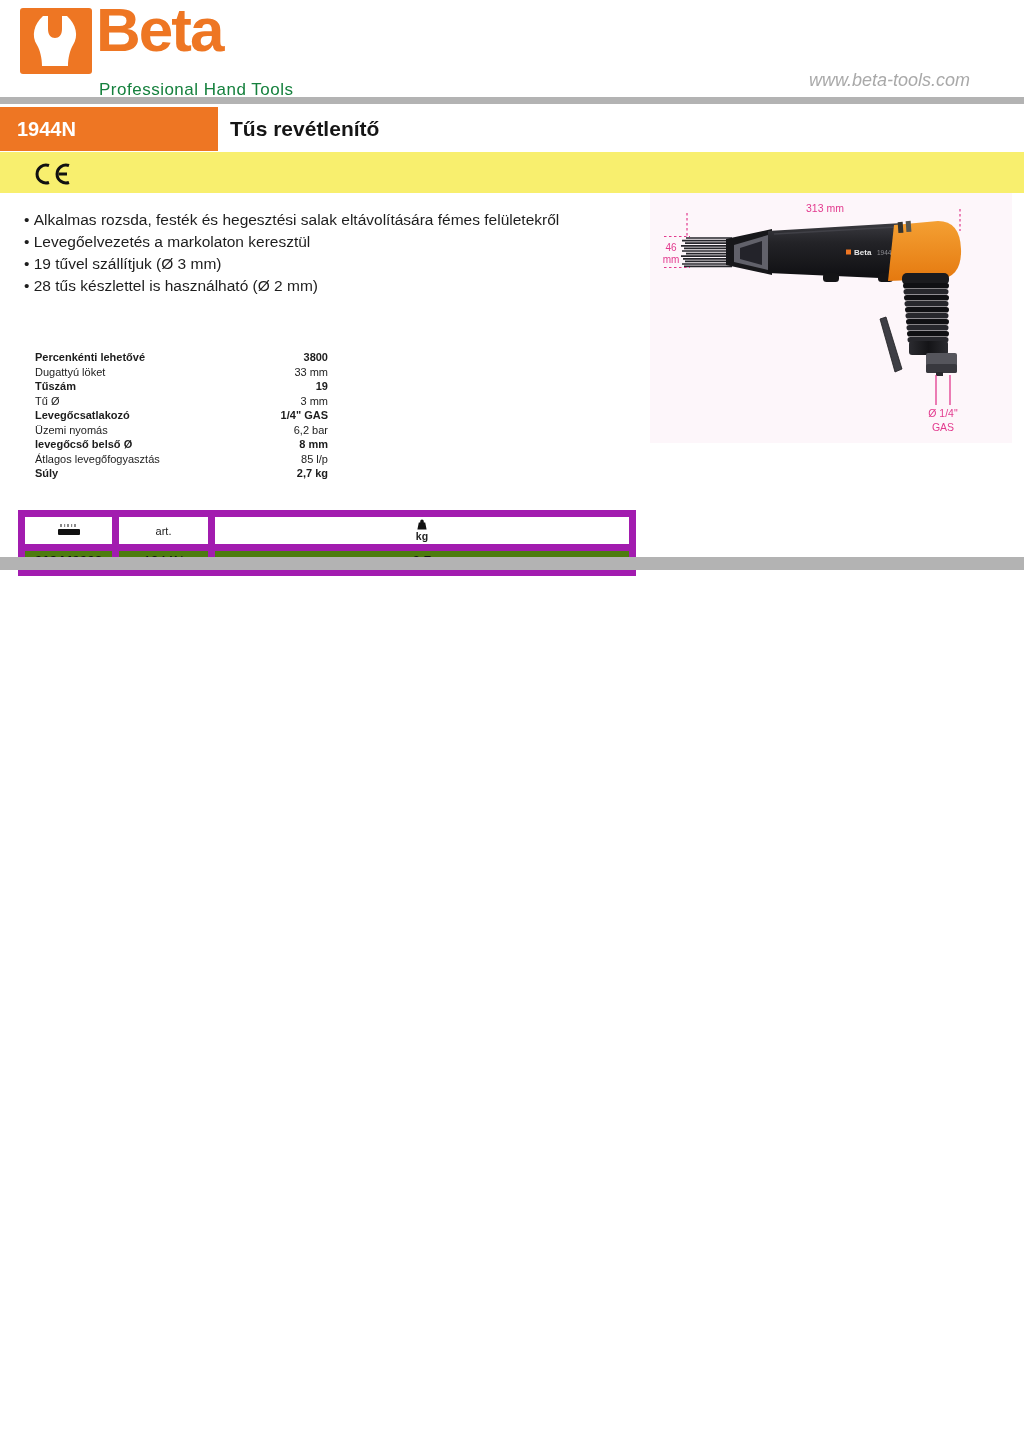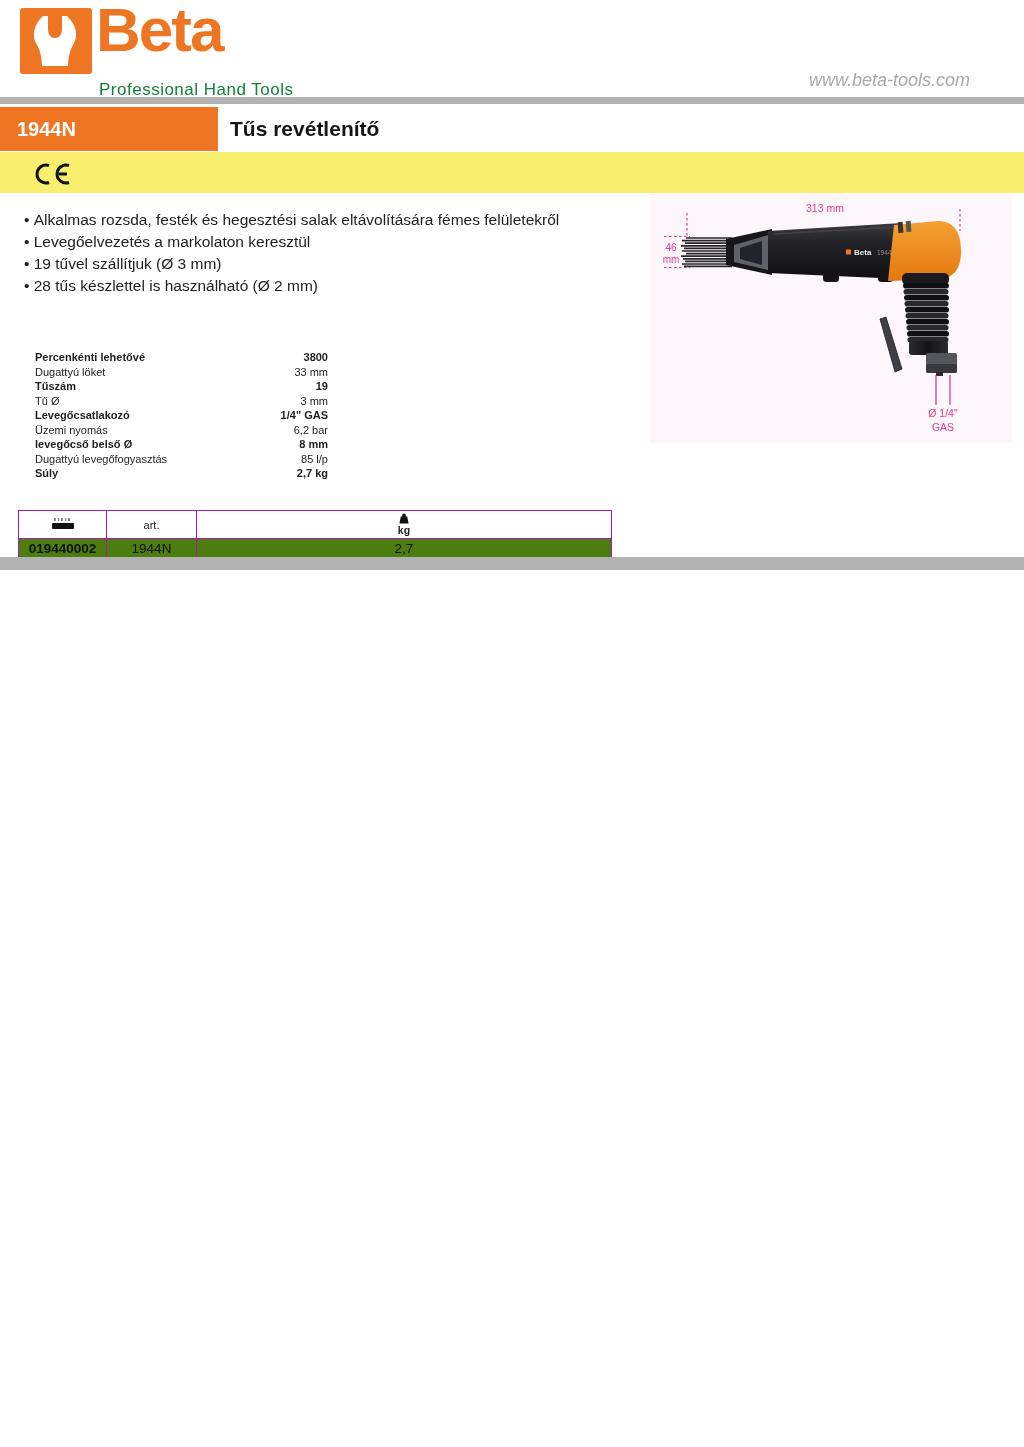--- a/index.html
+++ b/index.html
@@ -34,21 +34,21 @@
   
   .specs{position:absolute;left:35px;top:350px;width:293px;font-size:11px;color:#1c1c1c;}
   .spec-row{display:flex;justify-content:space-between;line-height:14.5px;}
   .spec-row.b{font-weight:bold;}
 
   
   .diagram{position:absolute;left:650px;top:193px;width:362px;height:250px;}
 
   
   .order{position:absolute;left:18px;top:510px;border-collapse:collapse;}
-  .order td{border:1px solid #a21caf;text-align:center;vertical-align:middle;padding:0;}
+  .order td{border:7px solid #a21caf;text-align:center;vertical-align:middle;padding:0;}
   .order .hrow td{height:27px;background:#ffffff;font-size:11px;color:#222;}
   .order .drow td{height:18px;background:#4d7c0f;font-size:13.5px;color:#111;}
   .order .c1{width:87px;} .order .c2{width:89px;} .order .c3{width:414px;}
   .order .code{font-weight:bold;}
   .kgcell{display:flex;flex-direction:column;align-items:center;justify-content:center;line-height:11px;}
   .kglabel{font-weight:bold;font-size:10.5px;}
 </style>
 </head>
 <body>
 
@@ -108,21 +108,21 @@
     </div>
     <div class="spec-row">
       <span>Üzemi nyomás</span>
       <span>6,2 bar</span>
     </div>
     <div class="spec-row b">
       <span>levegőcső belső Ø</span>
       <span>8 mm</span>
     </div>
     <div class="spec-row">
-      <span>Dugattyú levegőfogyasztás</span>
+      <span>Átlagos levegőfogyasztás</span>
       <span>85 l/p</span>
     </div>
     <div class="spec-row b">
       <span>Súly</span>
       <span>2,7 kg</span>
     </div>
   </div>
 
   <svg class="diagram" viewBox="0 0 362 250">
     <defs>

